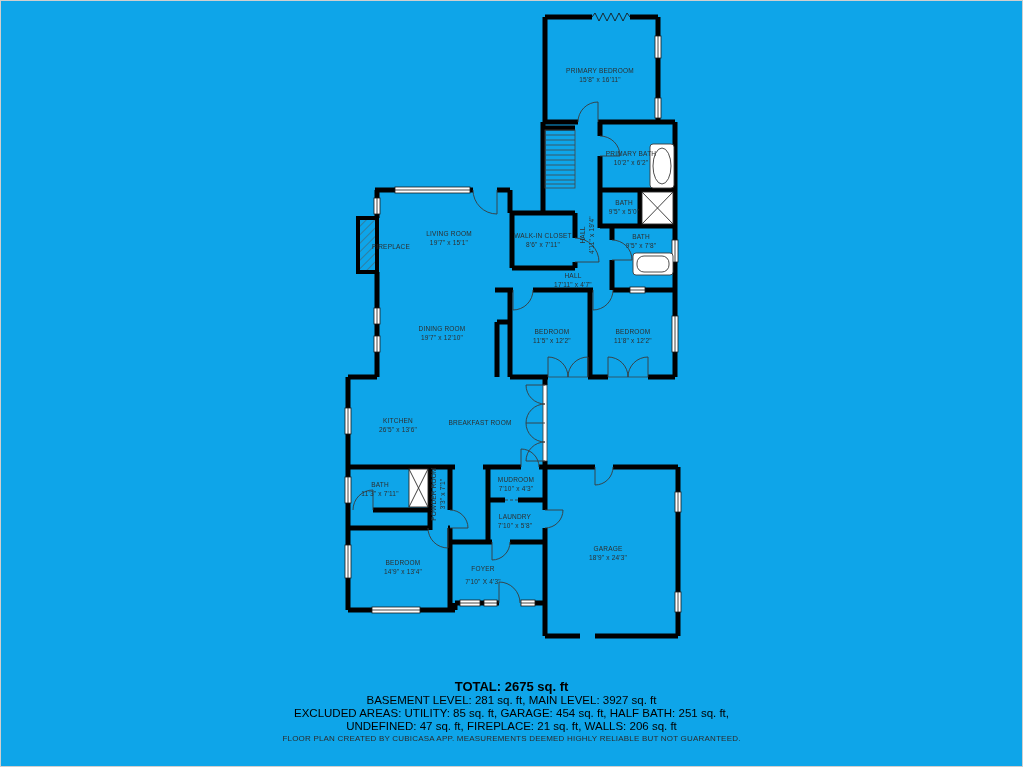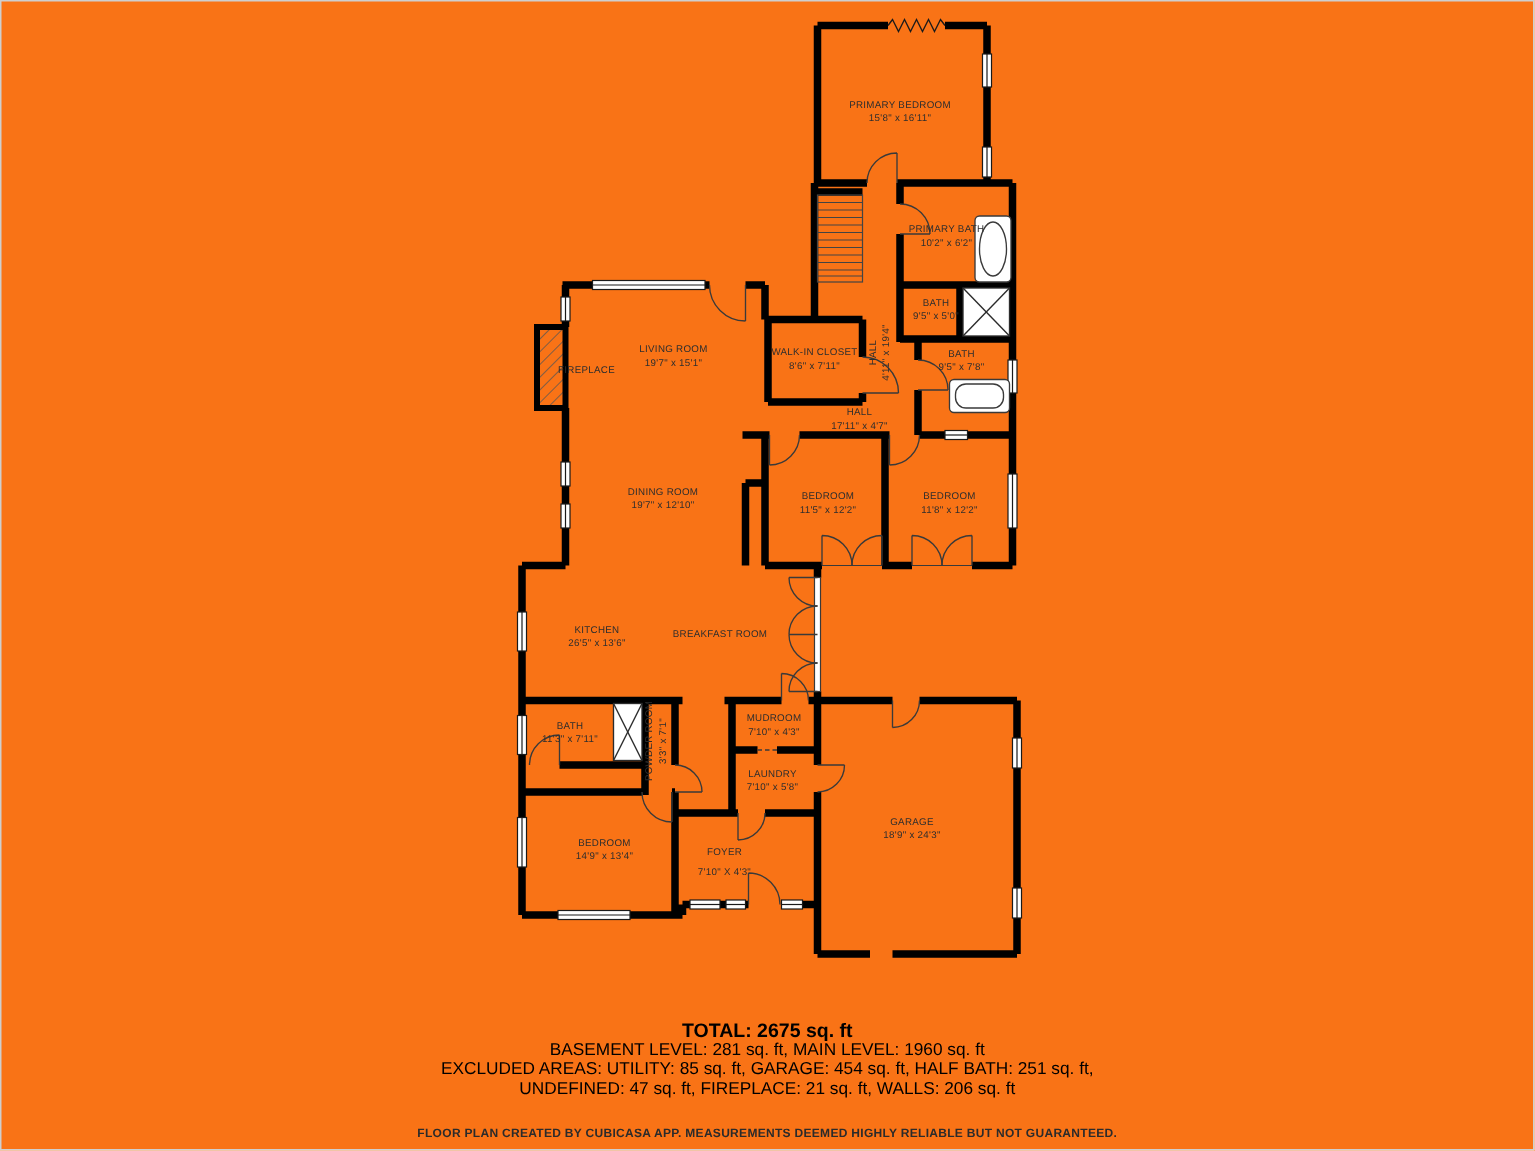--- a/index.html
+++ b/index.html
@@ -1,34 +1,34 @@
 <!DOCTYPE html>
 <html><head>
 <meta charset="utf-8">
 <style>
   html,body{margin:0;padding:0;background:#fff;}
   .stage{
-    position:relative;width:1023px;height:767px;background:#f97316;
+    position:relative;width:1023px;height:767px;background:#0ea5e9;
     font-family:"Liberation Sans","DejaVu Sans",sans-serif;overflow:hidden;
     box-shadow:inset 0 0 0 1px #cfcfcf;
   }
   .plan-svg{position:absolute;left:0;top:0;}
   .room-label{
     position:absolute;transform:translate(-50%,-50%);text-align:center;
     font-size:6.5px;line-height:1.4;color:#2e2e2e;letter-spacing:.2px;
     white-space:nowrap;
   }
   .room-label.vert{transform:translate(-50%,-50%) rotate(-90deg);}
   .room-label.wide{line-height:2.0;}
   .footer{
     position:absolute;left:0;top:680px;width:1023px;text-align:center;color:#000;
   }
   .f-total{font-size:13px;font-weight:bold;line-height:14px;}
   .f-line{font-size:11.5px;line-height:13px;}
-  .f-disc{font-size:8px;line-height:10px;margin-top:18px;color:#2b2b2b;letter-spacing:.2px;font-weight:bold;}
+  .f-disc{font-size:8px;line-height:10px;margin-top:1px;color:#2b2b2b;letter-spacing:.2px;}
 </style>
 </head>
 <body>
 
 <div class="stage">
 
   <svg class="plan-svg" width="1023" height="767" viewBox="0 0 1023 767">
     <defs>
       <pattern id="hatch" width="6" height="6" patternUnits="userSpaceOnUse" patternTransform="rotate(45)">
         <line x1="0" y1="0" x2="0" y2="6" stroke="#555" stroke-width="1"></line>
@@ -265,19 +265,19 @@
     <div>FOYER</div>
     <div>7'10" X 4'3"</div>
   </div>
   <div class="room-label" style="left:608px;top:553px">
     <div>GARAGE</div>
     <div>18'9" x 24'3"</div>
   </div>
 
   <div class="footer">
     <div class="f-total">TOTAL: 2675 sq. ft</div>
-    <div class="f-line">BASEMENT LEVEL: 281 sq. ft, MAIN LEVEL: 1960 sq. ft</div>
+    <div class="f-line">BASEMENT LEVEL: 281 sq. ft, MAIN LEVEL: 3927 sq. ft</div>
     <div class="f-line">EXCLUDED AREAS: UTILITY: 85 sq. ft, GARAGE: 454 sq. ft, HALF BATH: 251 sq. ft,</div>
     <div class="f-line">UNDEFINED: 47 sq. ft, FIREPLACE: 21 sq. ft, WALLS: 206 sq. ft</div>
     <div class="f-disc">FLOOR PLAN CREATED BY CUBICASA APP. MEASUREMENTS DEEMED HIGHLY RELIABLE BUT NOT GUARANTEED.</div>
   </div>
 
 </div>
 
 </body></html>

